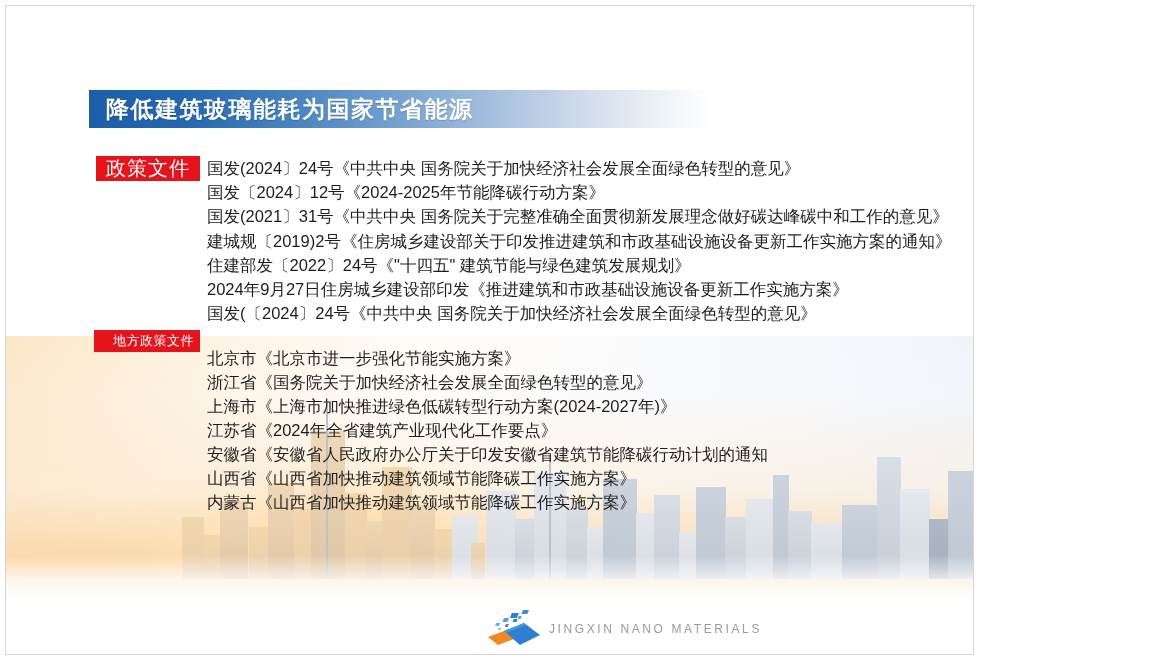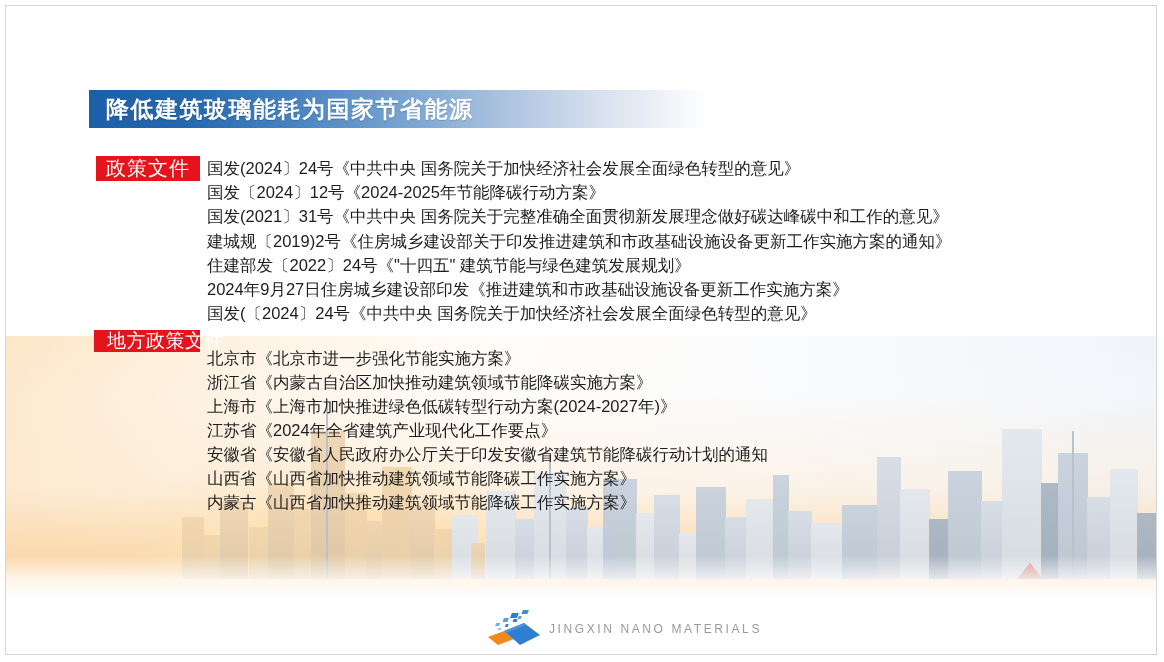--- a/index.html
+++ b/index.html
@@ -12,21 +12,21 @@
     height: 662px;
     font-family: "Liberation Sans", "DejaVu Sans", sans-serif;
     overflow: hidden;
   }
 
   
   .slide {
     position: absolute;
     left: 5px;
     top: 5px;
-    width: 1152px;
+    width: 969px;
     height: 650px;
     background: #ffffff;
     border: 1px solid #d6d6d6;
     box-sizing: border-box;
     overflow: hidden;
   }
 
   
   .photo-band {
     position: absolute;
@@ -149,21 +149,21 @@
     line-height: 25px;
     font-size: 20px;
     letter-spacing: 1px;
   }
   .badge-local {
     left: 88px;
     top: 324px;
     width: 106px;
     height: 22px;
     line-height: 22px;
-    font-size: 19px;
+    font-size: 13px;
     letter-spacing: 0.5px;
     padding-left: 13px;
   }
 
   
   .doc-list {
     position: absolute;
     left: 201px;
     white-space: nowrap;
   }
@@ -291,21 +291,21 @@
     <div class="doc-line">国发(2021〕31号《中共中央 国务院关于完整准确全面贯彻新发展理念做好碳达峰碳中和工作的意见》</div>
     <div class="doc-line">建城规〔2019)2号《住房城乡建设部关于印发推进建筑和市政基础设施设备更新工作实施方案的通知》</div>
     <div class="doc-line">住建部发〔2022〕24号《"十四五" 建筑节能与绿色建筑发展规划》</div>
     <div class="doc-line">2024年9月27日住房城乡建设部印发《推进建筑和市政基础设施设备更新工作实施方案》</div>
     <div class="doc-line">国发(〔2024〕24号《中共中央 国务院关于加快经济社会发展全面绿色转型的意见》</div>
   </div>
 
   <div class="badge badge-local">地方政策文件</div>
   <div class="doc-list local">
     <div class="doc-line">北京市《北京市进一步强化节能实施方案》</div>
-    <div class="doc-line">浙江省《内蒙古自治区加快推动建筑领域节能降碳实施方案》</div>
+    <div class="doc-line">浙江省《国务院关于加快经济社会发展全面绿色转型的意见》</div>
     <div class="doc-line">上海市《上海市加快推进绿色低碳转型行动方案(2024-2027年)》</div>
     <div class="doc-line">江苏省《2024年全省建筑产业现代化工作要点》</div>
     <div class="doc-line">安徽省《安徽省人民政府办公厅关于印发安徽省建筑节能降碳行动计划的通知</div>
     <div class="doc-line">山西省《山西省加快推动建筑领域节能降碳工作实施方案》</div>
     <div class="doc-line">内蒙古《山西省加快推动建筑领域节能降碳工作实施方案》</div>
   </div>
 
   <div class="logo">
     <span class="logo-mark">
       <svg width="56" height="42" viewBox="0 0 56 42" xmlns="http://www.w3.org/2000/svg">

